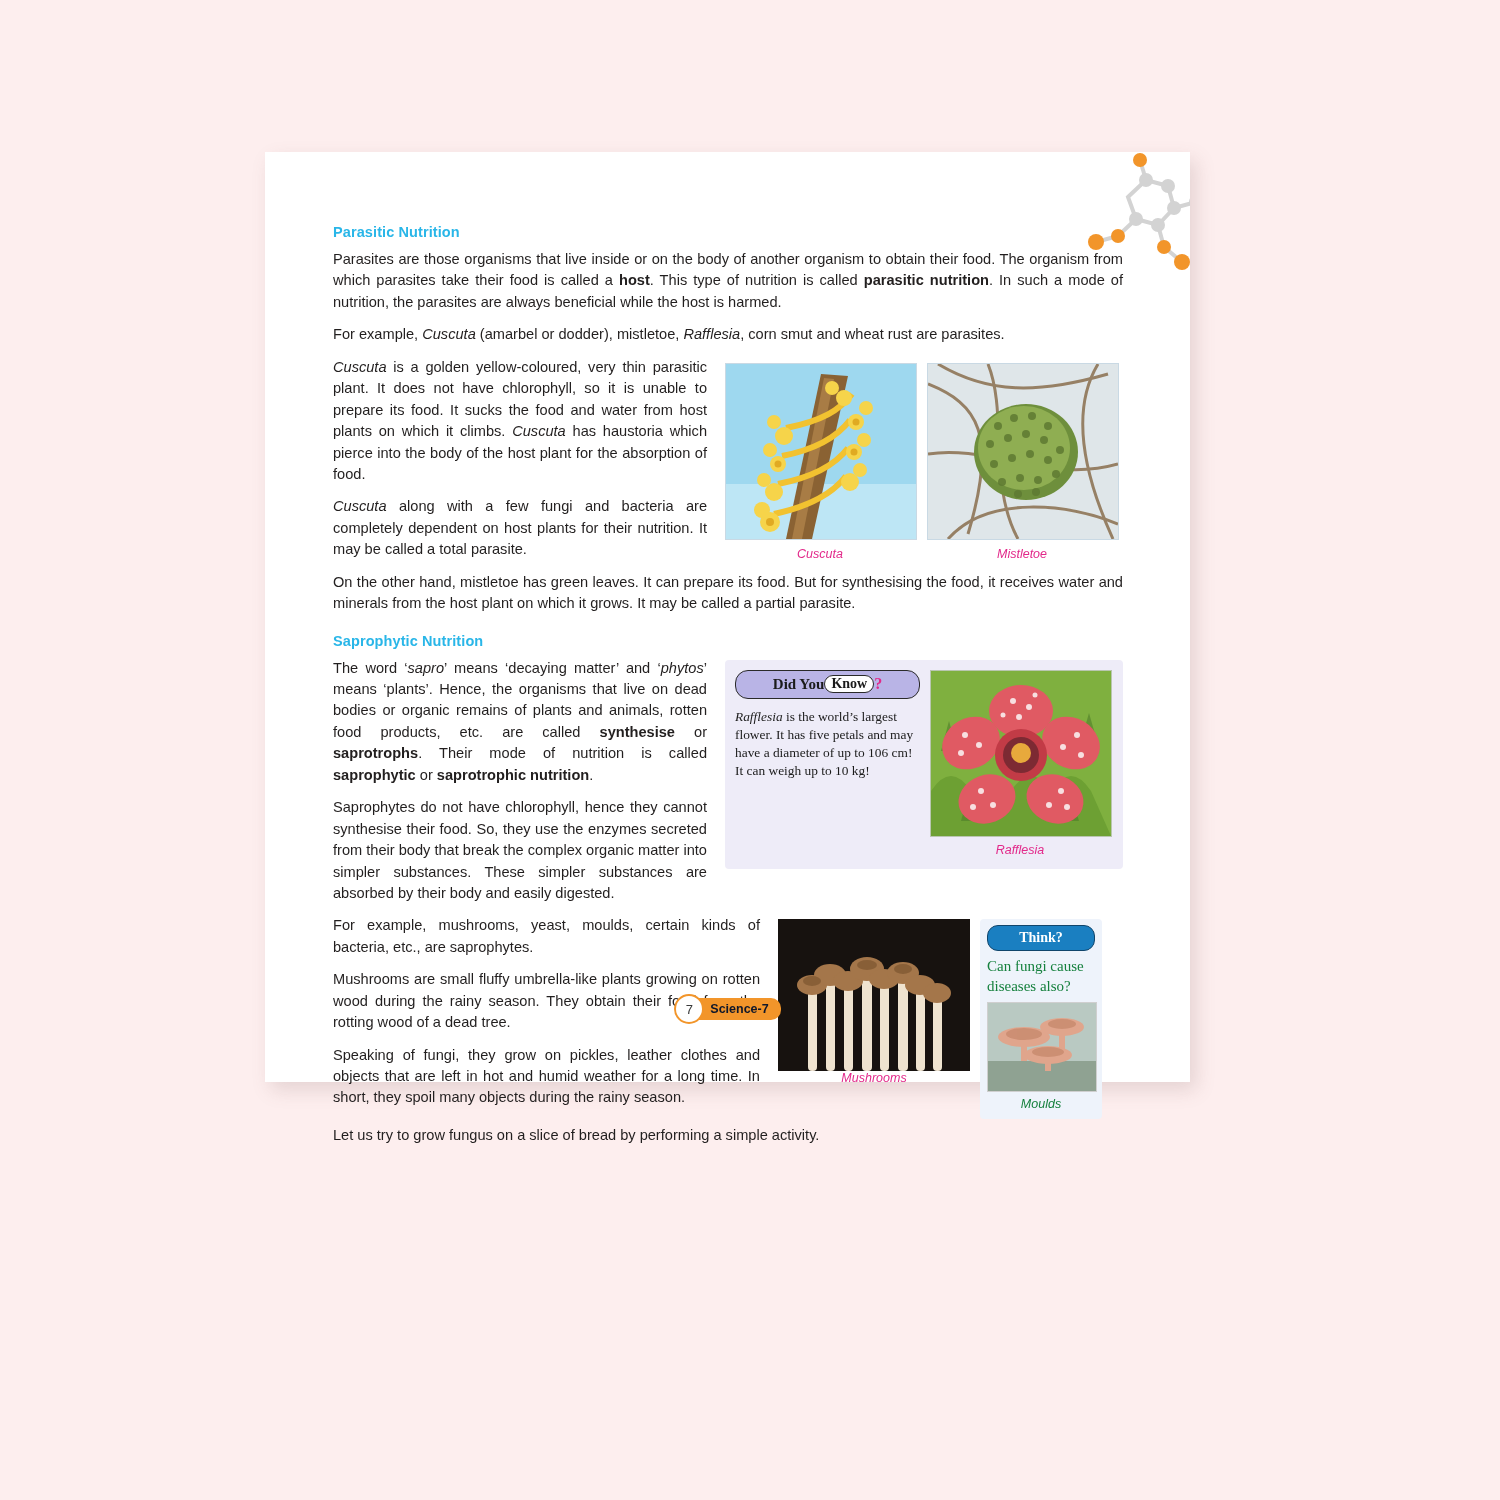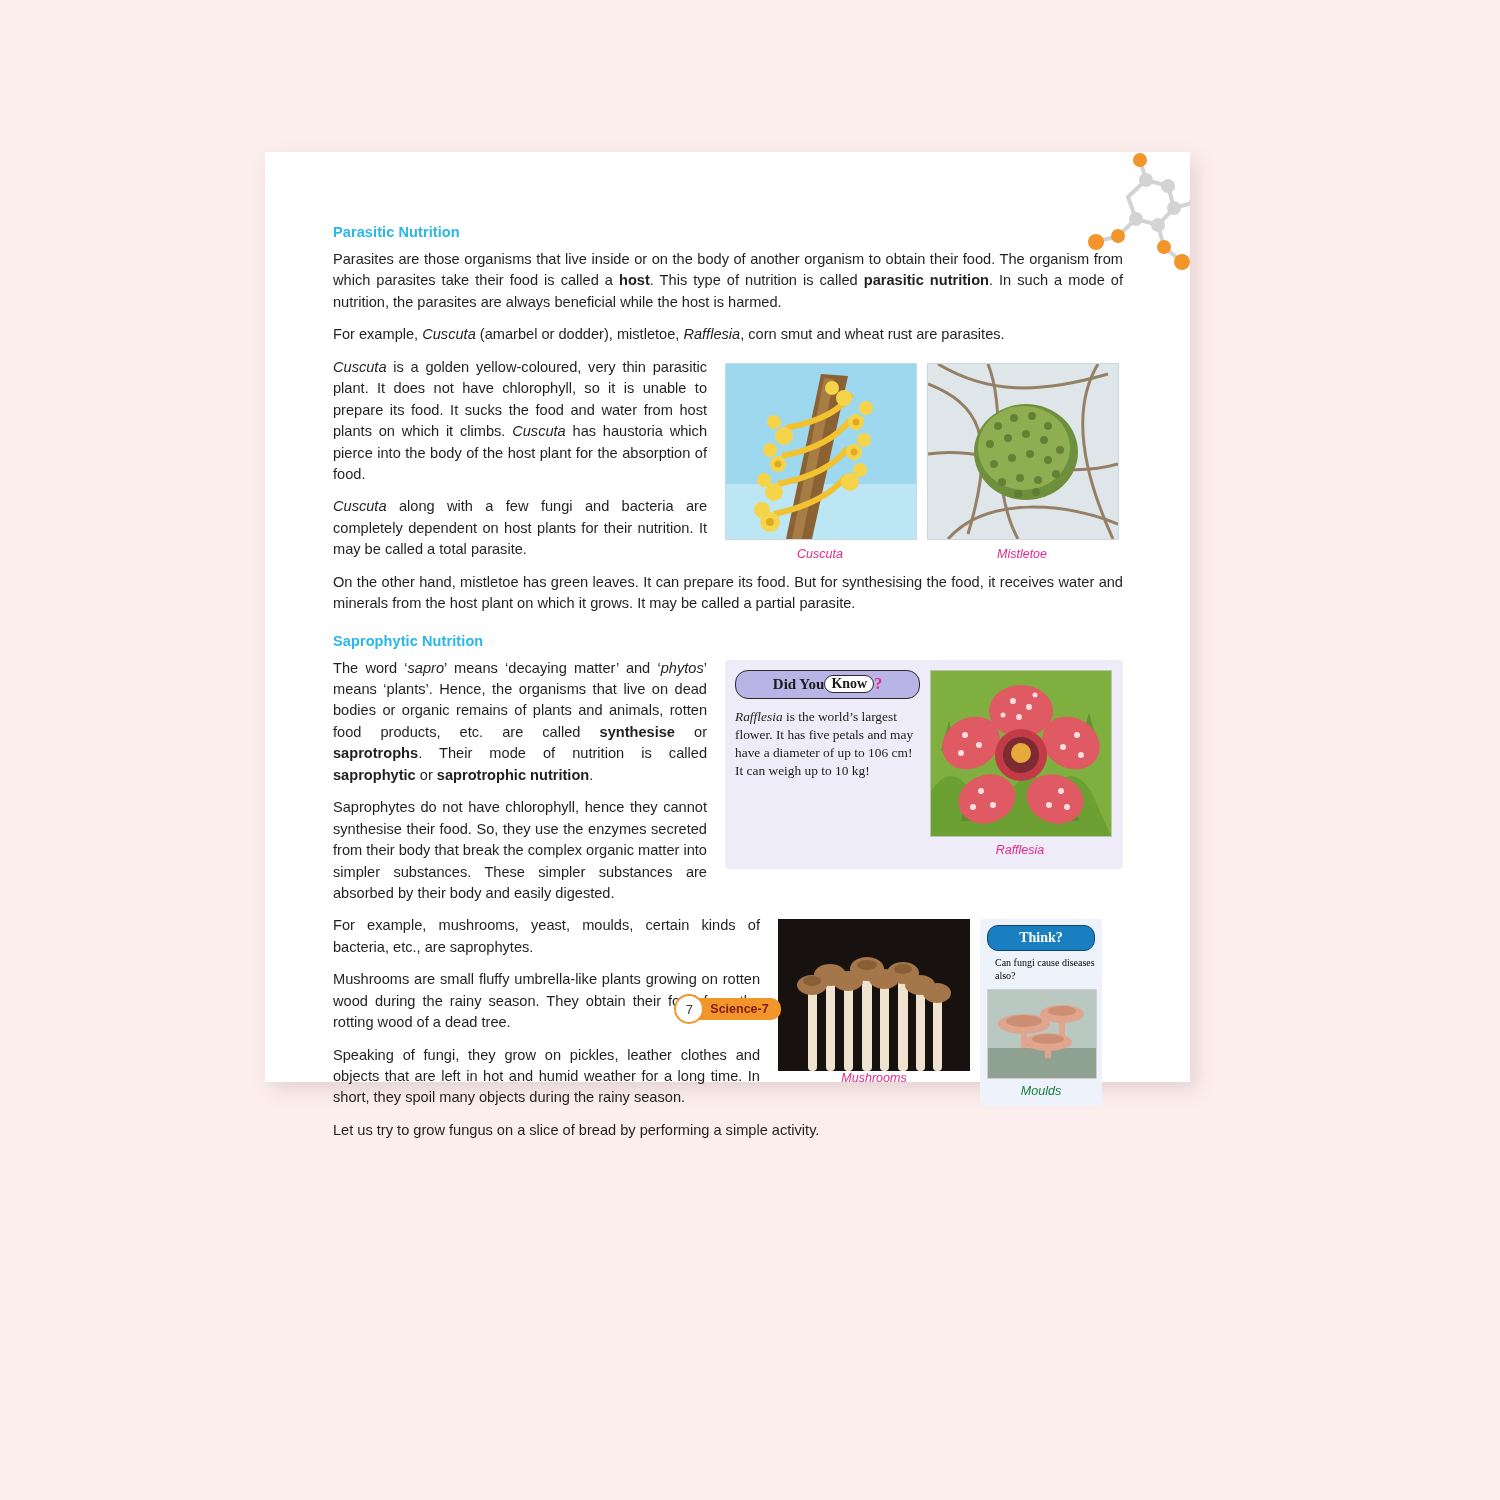--- a/index.html
+++ b/index.html
@@ -178,26 +178,25 @@
     height: 24px;
     display: flex;
     align-items: center;
     justify-content: center;
     color: #fff;
     font-weight: bold;
     font-size: 14px;
     font-family: "Liberation Serif", serif;
   }
   .think-q {
-    font-size: 10px;
+    font-size: 15px;
     line-height: 1.28;
     margin-top: 6px;
-    color: #000000;
+    color: #15803d;
     font-family: "Liberation Serif", serif;
-    margin-left: 8px;
   }
   .think .img {
     width: 108px;
     height: 88px;
     margin-top: 6px;
     overflow: hidden;
     position: relative;
     border: 1px solid #cfcfcf;
   }
   .think .cap {
@@ -233,21 +232,21 @@
     display: flex;
     align-items: center;
     justify-content: center;
     font-size: 13px;
     color: #3a3a3a;
     background: #fff;
     z-index: 2;
   }
   .pg-label {
     background: #f2952a;
-    color: #7f1d1d;
+    color: #0f172a;
     font-size: 12.5px;
     font-weight: bold;
     padding: 4px 12px 4px 16px;
     border-radius: 0 10px 10px 0;
     margin-left: -10px;
     z-index: 1;
   }
 </style>
 </head>
 <body>

